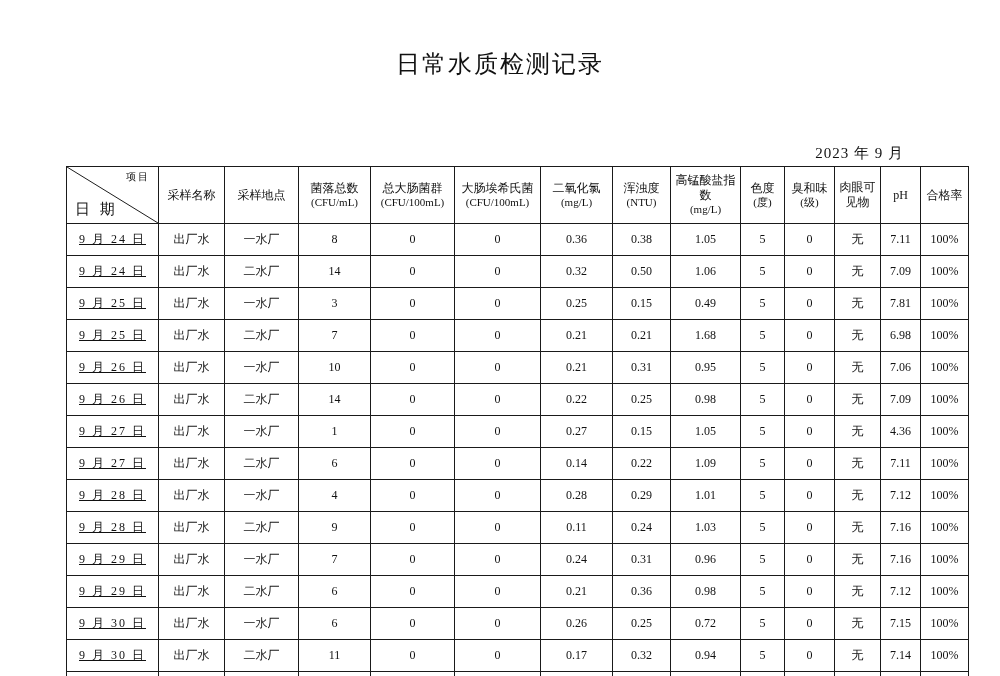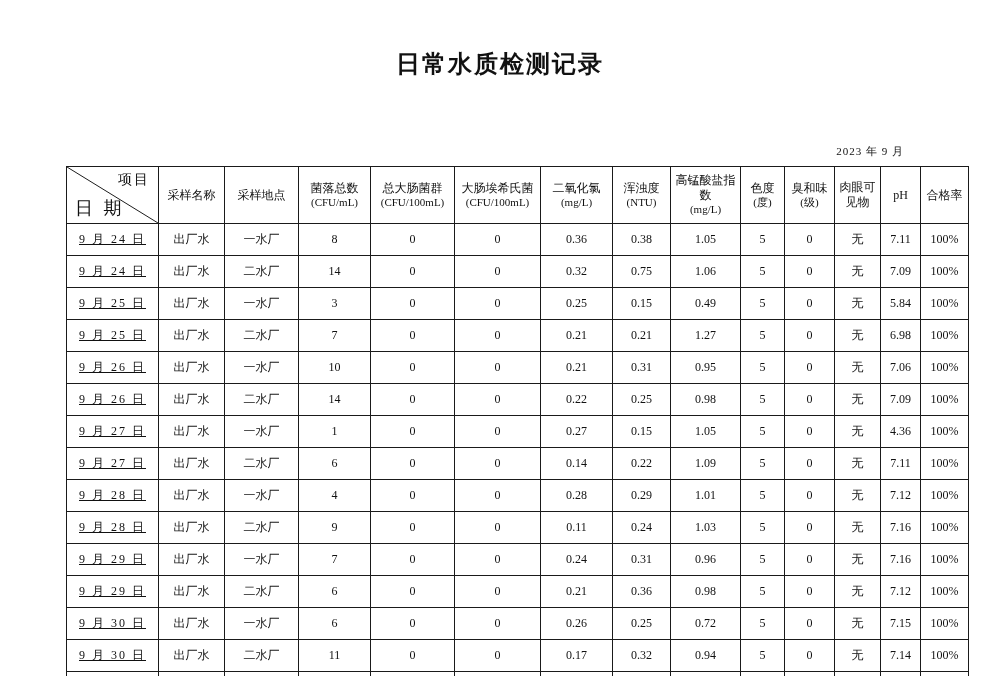--- a/index.html
+++ b/index.html
@@ -16,30 +16,30 @@
     overflow: hidden;
   }
   .page {
     width: 1000px;
     height: 676px;
     position: relative;
   }
   .doc-title {
     text-align: center;
     font-size: 24px;
-    font-weight: 700;
+    font-weight: 400;
     letter-spacing: 2px;
     margin-top: 48px;
     font-family: "Liberation Serif", "DejaVu Serif", serif;
   }
   .period-line {
     position: absolute;
     top: 96px;
     right: 96px;
-    font-size: 11px;
+    font-size: 15px;
     letter-spacing: 1px;
   }
   .table-wrap {
     position: absolute;
     top: 118px;
     left: 66px;
     width: 868px;
   }
   table.record {
     border-collapse: collapse;
@@ -75,28 +75,28 @@
   .corner .diag {
     position: absolute;
     top: 0; left: 0;
     width: 100%;
     height: 100%;
   }
   .corner .lbl-item {
     position: absolute;
     top: 4px;
     right: 8px;
-    font-size: 14px;
+    font-size: 10px;
     letter-spacing: 2px;
   }
   .corner .lbl-date {
     position: absolute;
     bottom: 4px;
     left: 8px;
-    font-size: 18px;
+    font-size: 15px;
     letter-spacing: 3px;
   }
   .c-date { width: 92px; }
   .c-name { width: 66px; }
   .c-place { width: 74px; }
   .c-bact { width: 72px; }
   .c-coli { width: 84px; }
   .c-ecoli { width: 86px; }
   .c-clo2 { width: 72px; }
   .c-turb { width: 58px; }
@@ -212,54 +212,54 @@
             <td>100%</td>
           </tr>
           <tr>
             <td class="date-cell">9 月 24 日</td>
             <td>出厂水</td>
             <td>二水厂</td>
             <td>14</td>
             <td>0</td>
             <td>0</td>
             <td>0.32</td>
-            <td>0.75</td>
+            <td>0.50</td>
             <td>1.06</td>
             <td>5</td>
             <td>0</td>
             <td>无</td>
             <td>7.09</td>
             <td>100%</td>
           </tr>
           <tr>
             <td class="date-cell">9 月 25 日</td>
             <td>出厂水</td>
             <td>一水厂</td>
             <td>3</td>
             <td>0</td>
             <td>0</td>
             <td>0.25</td>
             <td>0.15</td>
             <td>0.49</td>
             <td>5</td>
             <td>0</td>
             <td>无</td>
-            <td>5.84</td>
+            <td>7.81</td>
             <td>100%</td>
           </tr>
           <tr>
             <td class="date-cell">9 月 25 日</td>
             <td>出厂水</td>
             <td>二水厂</td>
             <td>7</td>
             <td>0</td>
             <td>0</td>
             <td>0.21</td>
             <td>0.21</td>
-            <td>1.27</td>
+            <td>1.68</td>
             <td>5</td>
             <td>0</td>
             <td>无</td>
             <td>6.98</td>
             <td>100%</td>
           </tr>
           <tr>
             <td class="date-cell">9 月 26 日</td>
             <td>出厂水</td>
             <td>一水厂</td>

